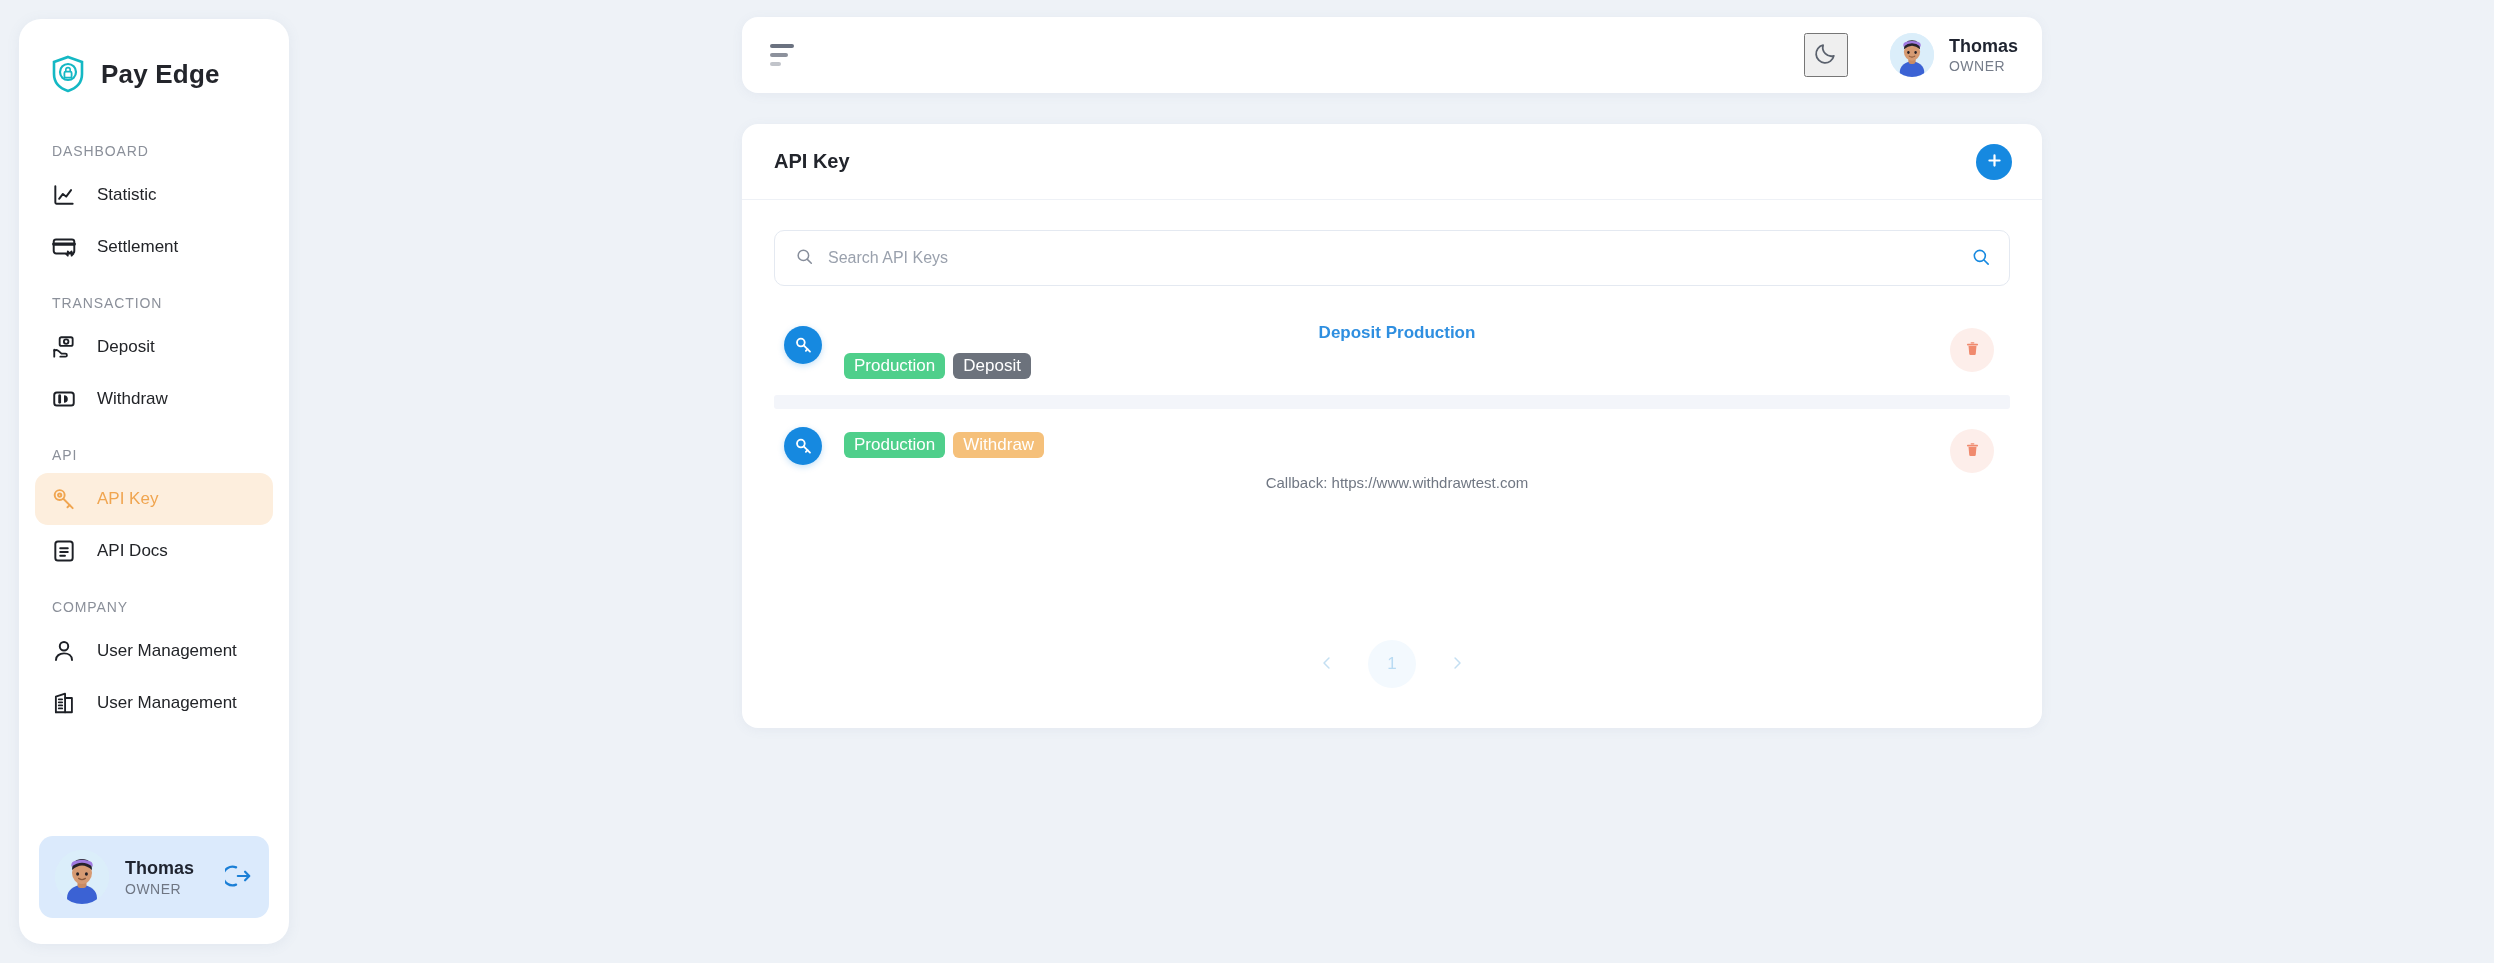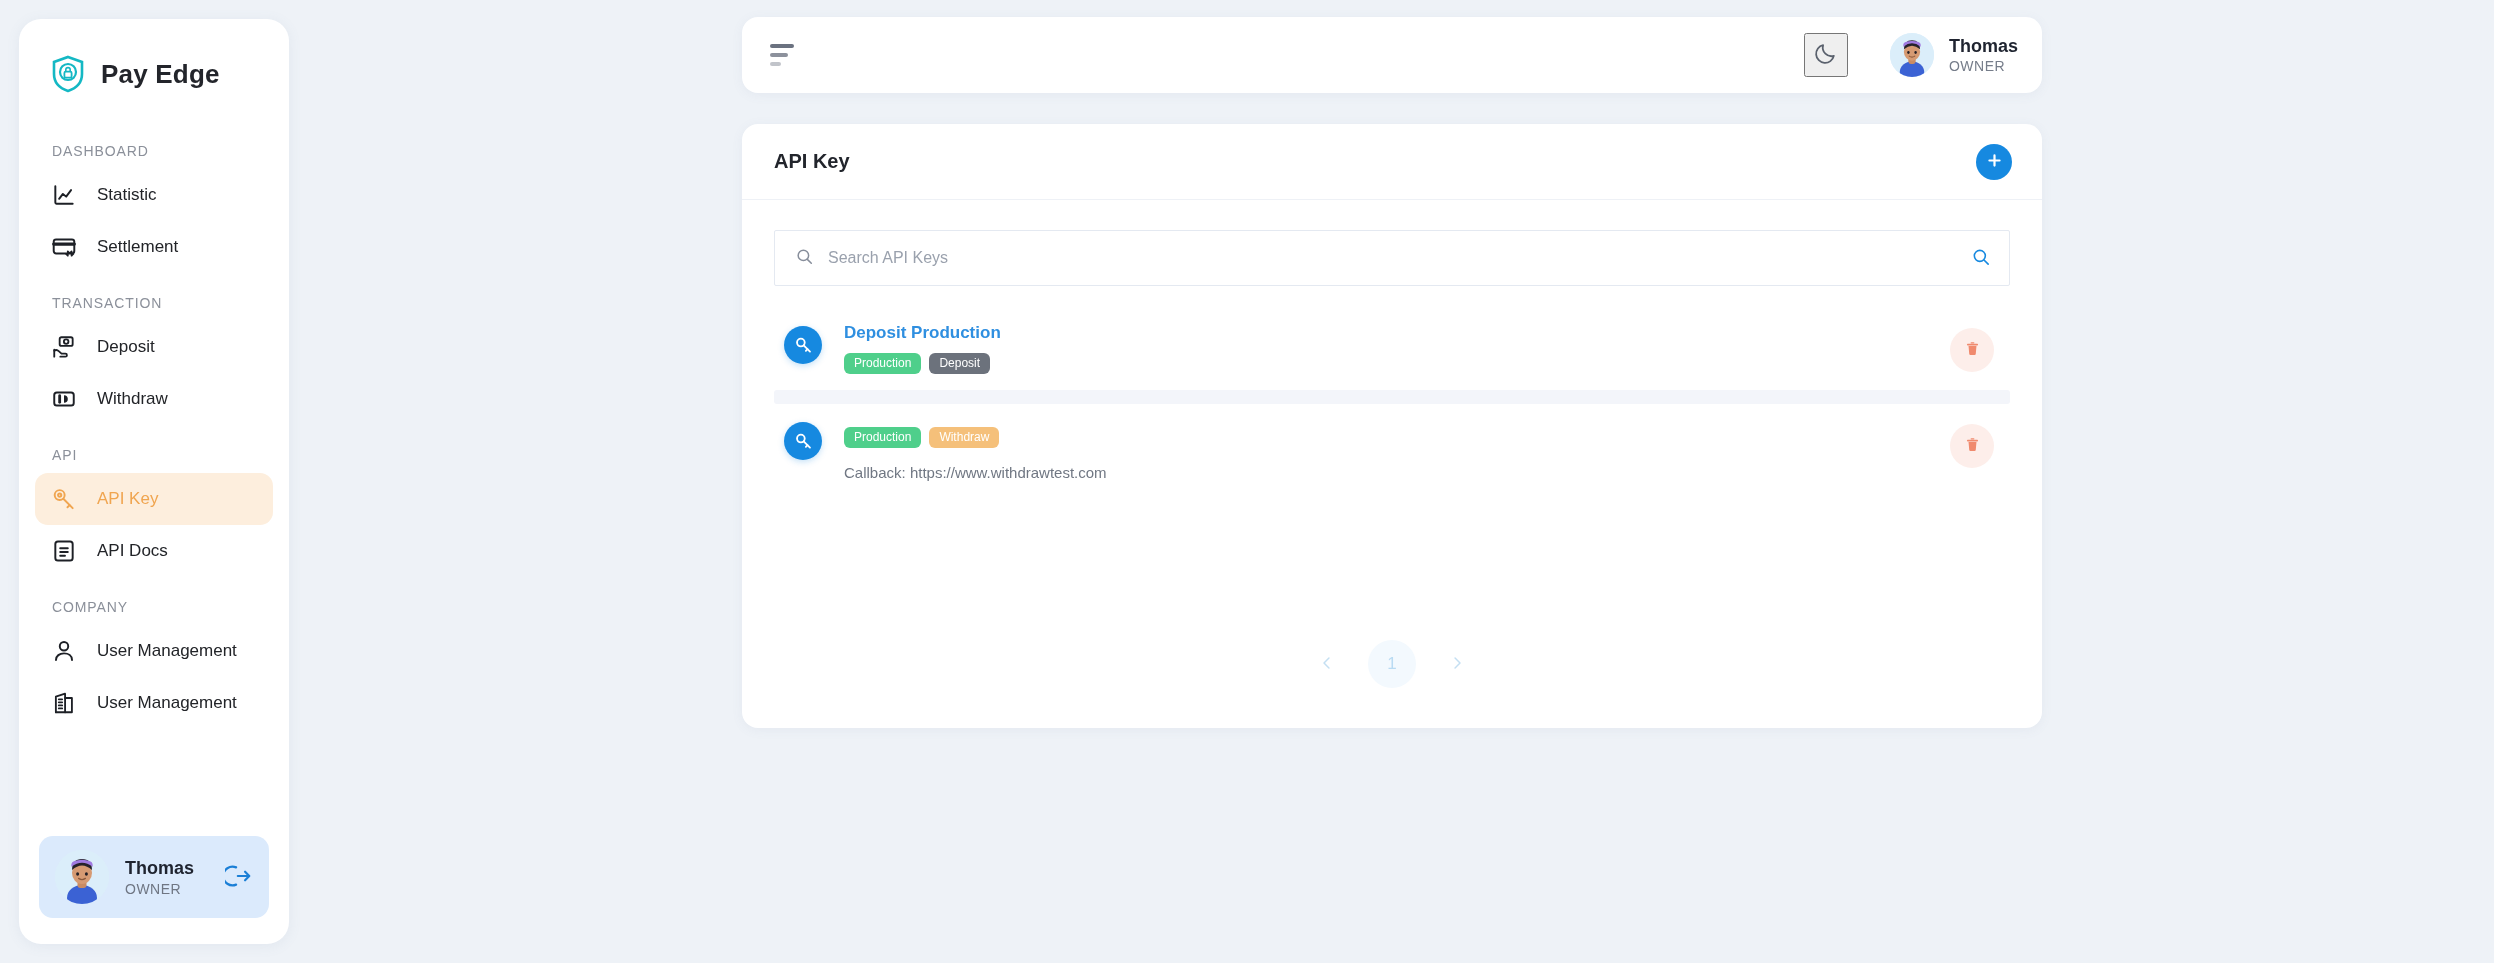--- a/index.html
+++ b/index.html
@@ -89,44 +89,44 @@
   .card-head-spacer { flex: 1 1 auto; }
   .add-btn {
     width: 36px; height: 36px; border-radius: 50%;
     background: #1689e0; border: none; cursor: pointer;
     display: flex; align-items: center; justify-content: center;
   }
 
   .card-body { padding: 30px 32px 0; flex: 1 1 auto; display: flex; flex-direction: column; }
 
   .search-wrap {
-    height: 56px; border: 1px solid #e4e9f1; border-radius: 2px;
+    height: 56px; border: 1px solid #e4e9f1; border-radius: 10px;
     display: flex; align-items: center; padding: 0 18px 0 20px; gap: 14px;
   }
   .search-input {
     flex: 1 1 auto; border: none; outline: none; background: transparent;
     font-family: "Liberation Sans", sans-serif; font-size: 16px; color: #31353d;
   }
   .search-input::placeholder { color: #9aa1ad; }
   .search-go { background: none; border: none; cursor: pointer; display: flex; align-items: center; }
 
-  .list { margin-top: 28px; }
+  .list { margin-top: 28px; text-align: center; }
   .list-item { display: flex; align-items: flex-start; padding: 8px 0 10px; }
   .list-divider { height: 14px; background: #f3f5fa; border-radius: 3px; margin: 6px 0; }
   .key-badge {
     width: 38px; height: 38px; border-radius: 50%; background: #1689e0;
     flex: none; margin: 4px 22px 0 10px;
     display: flex; align-items: center; justify-content: center;
     box-shadow: 0 2px 6px rgba(22,137,224,.25);
   }
   .item-main { flex: 1 1 auto; }
   .item-name { font-size: 17px; font-weight: 600; color: #2f8fe0; line-height: 1.3; }
   .tags { display: flex; gap: 8px; margin-top: 9px; }
   .tag {
-    font-size: 12px; color: #fff; padding: 4px 10px 5px;
+    font-size: 17px; color: #fff; padding: 4px 10px 5px;
     border-radius: 6px; line-height: 1;
   }
   .meta { margin-top: 13px; }
   .meta-line { font-size: 15px; color: #707783; line-height: 1.62; }
 
   .del-btn {
     width: 44px; height: 44px; border-radius: 50%;
     background: #fdeeea; border: none; cursor: pointer;
     flex: none; margin: 6px 16px 0 0;
     display: flex; align-items: center; justify-content: center;

